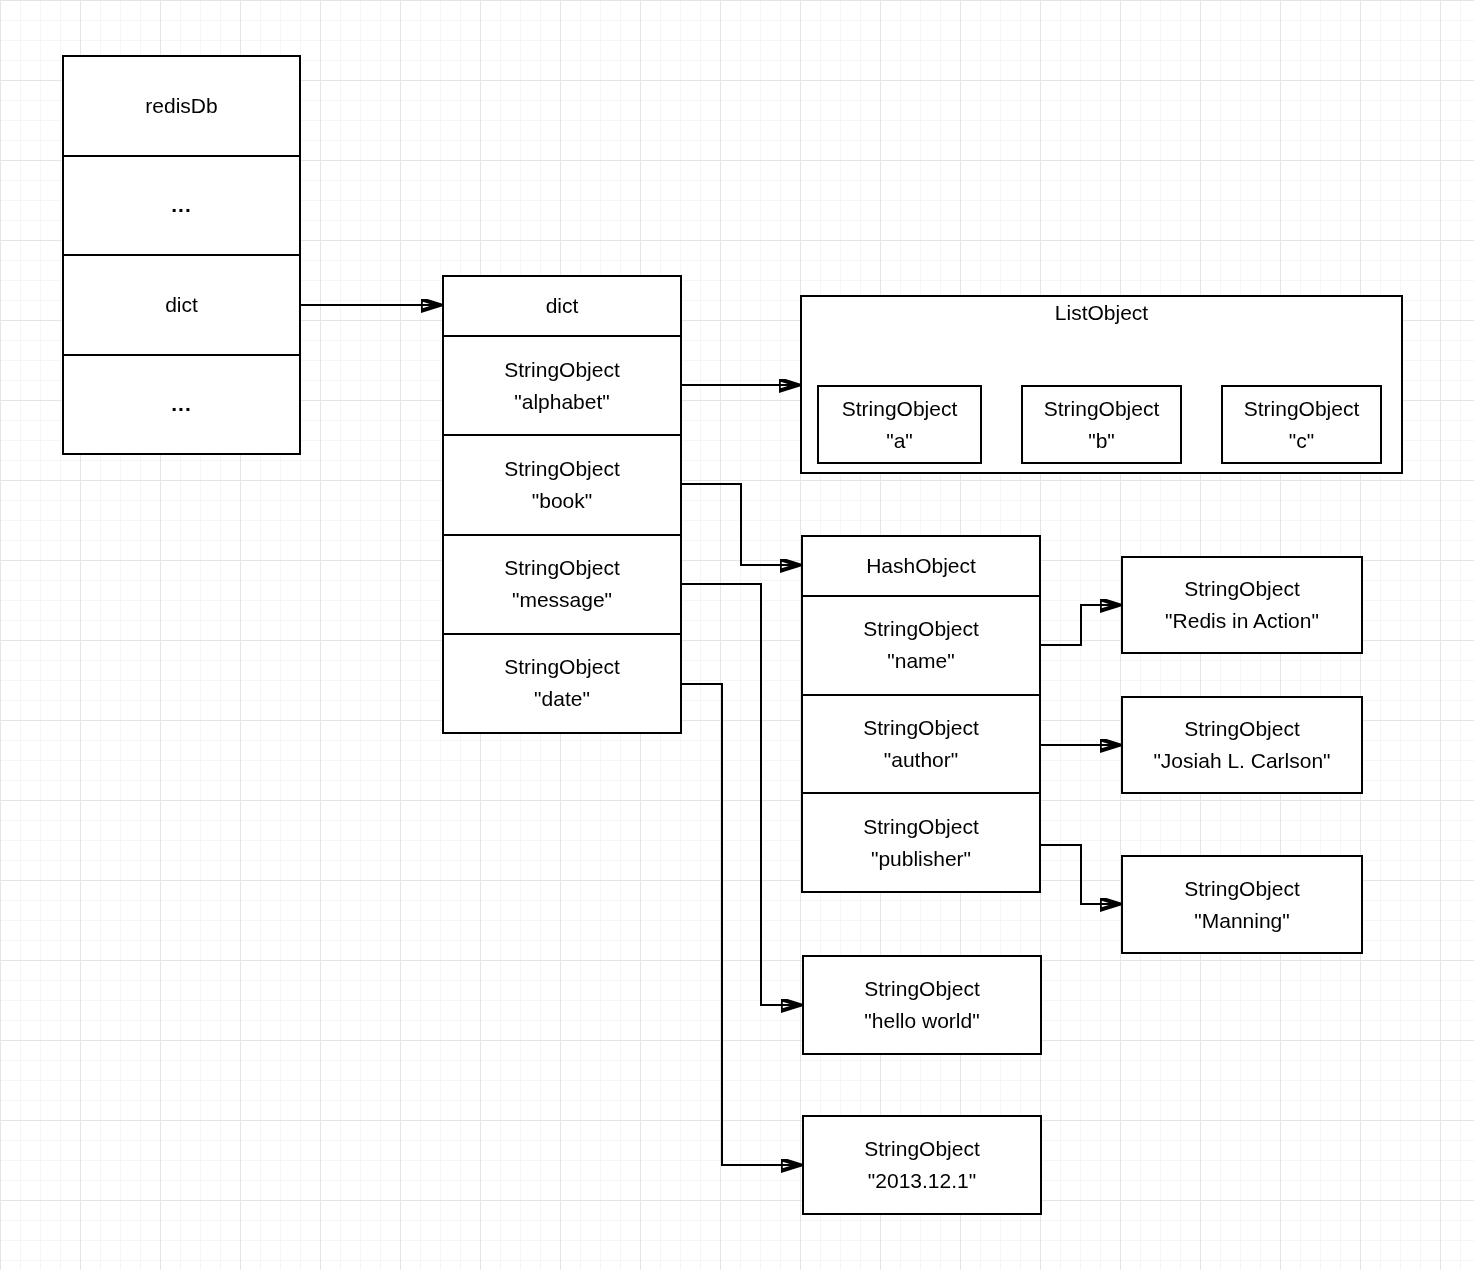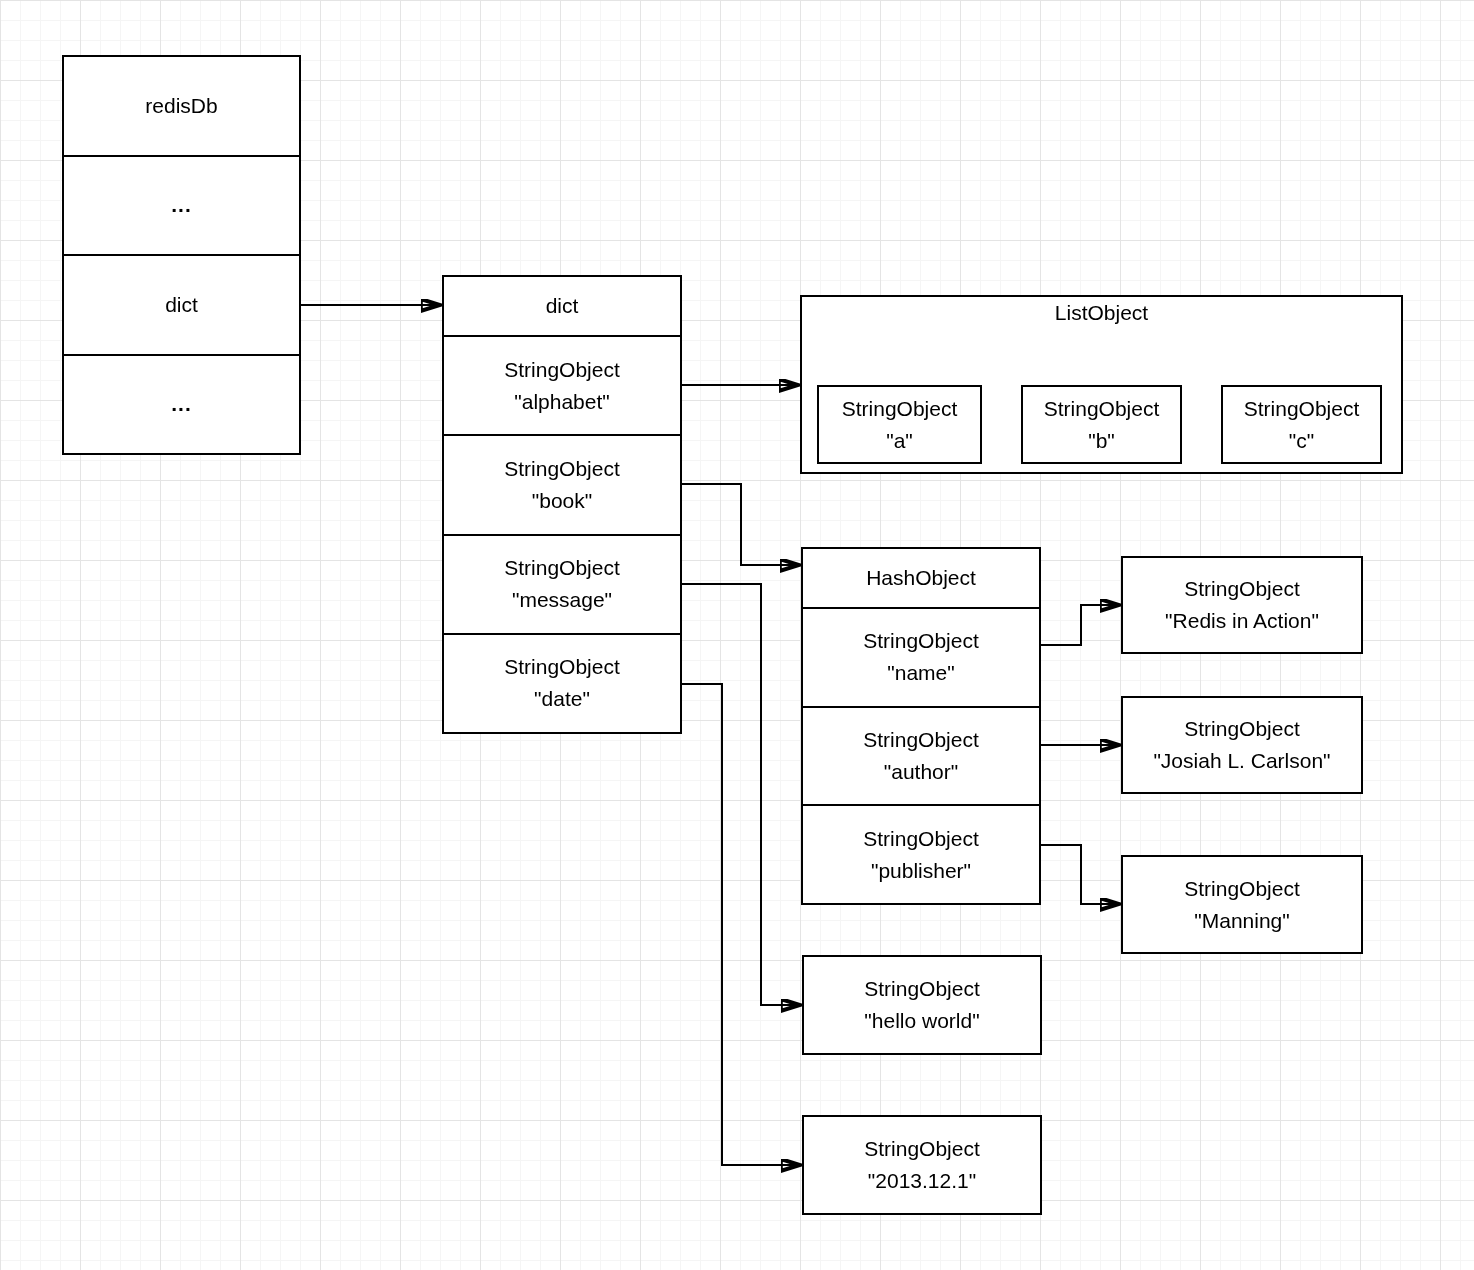--- a/index.html
+++ b/index.html
@@ -155,21 +155,21 @@
   </div>
   <div class="inner-box" style="left:1021px; top:385px; width:161px; height:79px; font-size:21px; line-height:32px;">
     <span>StringObject</span>
     <span>"b"</span>
   </div>
   <div class="inner-box" style="left:1221px; top:385px; width:161px; height:79px; font-size:21px; line-height:32px;">
     <span>StringObject</span>
     <span>"c"</span>
   </div>
 
-  <div class="box" style="left:801px; top:535px; width:240px; height:358px;margin-top:12px;">
+  <div class="box" style="left:801px; top:535px; width:240px; height:358px;">
     <div class="cell header">
       <span>HashObject</span>
     </div>
     <div class="cell">
       <span>StringObject</span>
       <span>"name"</span>
     </div>
     <div class="cell">
       <span>StringObject</span>
       <span>"author"</span>

